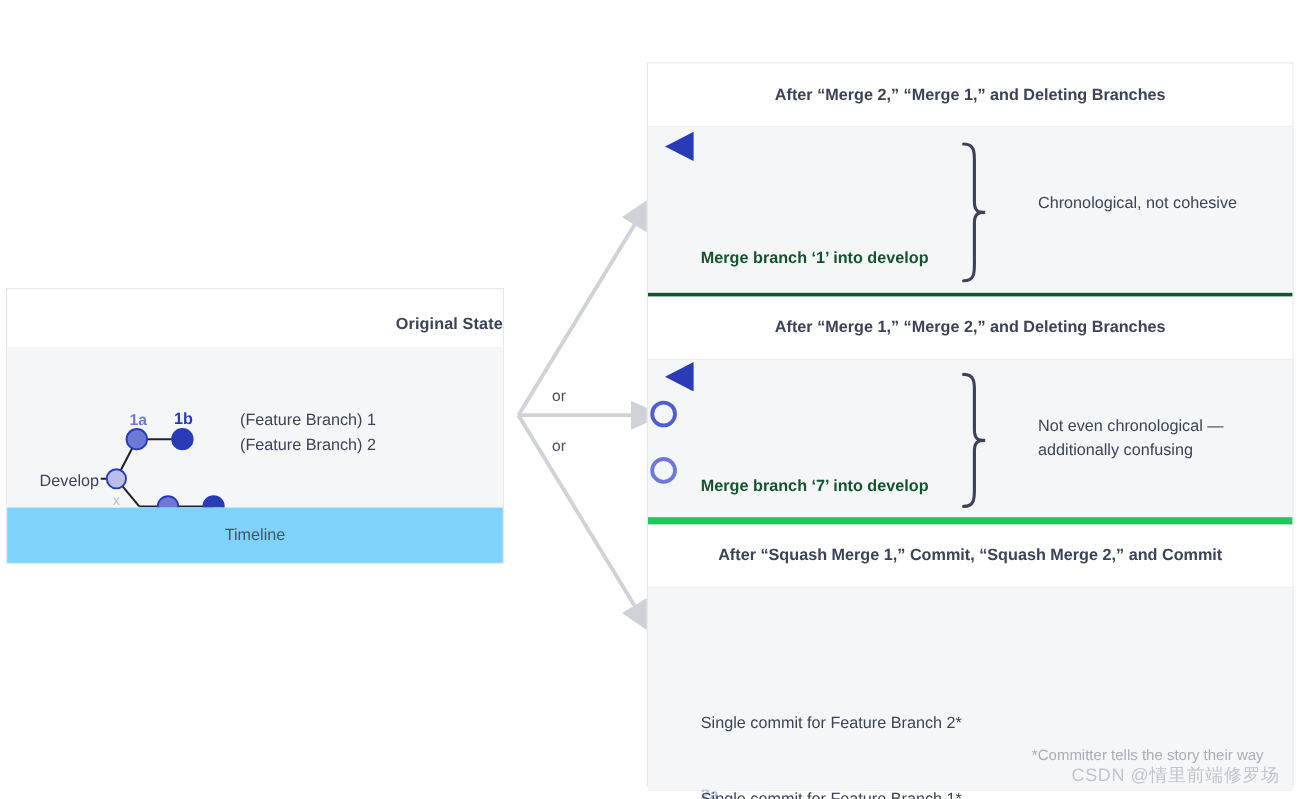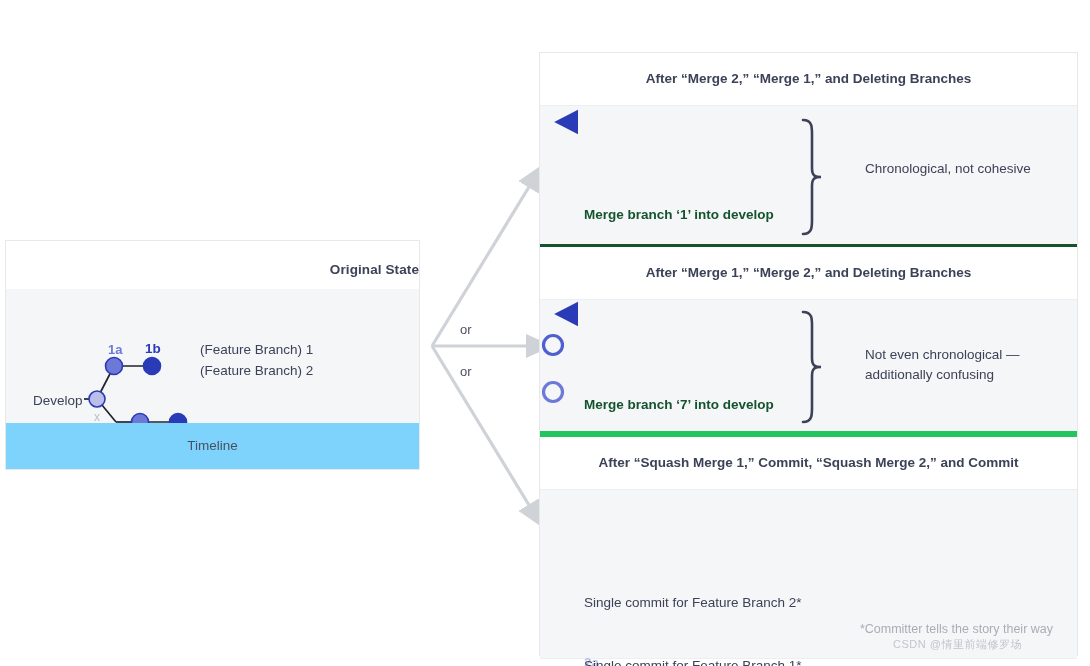--- a/index.html
+++ b/index.html
@@ -108,21 +108,21 @@
   }
   #bottom-caption{
     height:50px;line-height:50px;text-align:center;
     background:#ffffff;color:#3c4257;font-size:13.5px;
     border-top:1px solid #eceef0;
   }
 
   
   #watermark{
     position:absolute;left:893px;top:637px;
-    color:#b8bcc4;font-size:11px;
+    color:#b8bcc4;font-size:15px;
     opacity:.85;
     white-space:nowrap;
     letter-spacing:.5px;
   }
 </style>
 </head>
 <body>
 
 <div class="stage">
 

